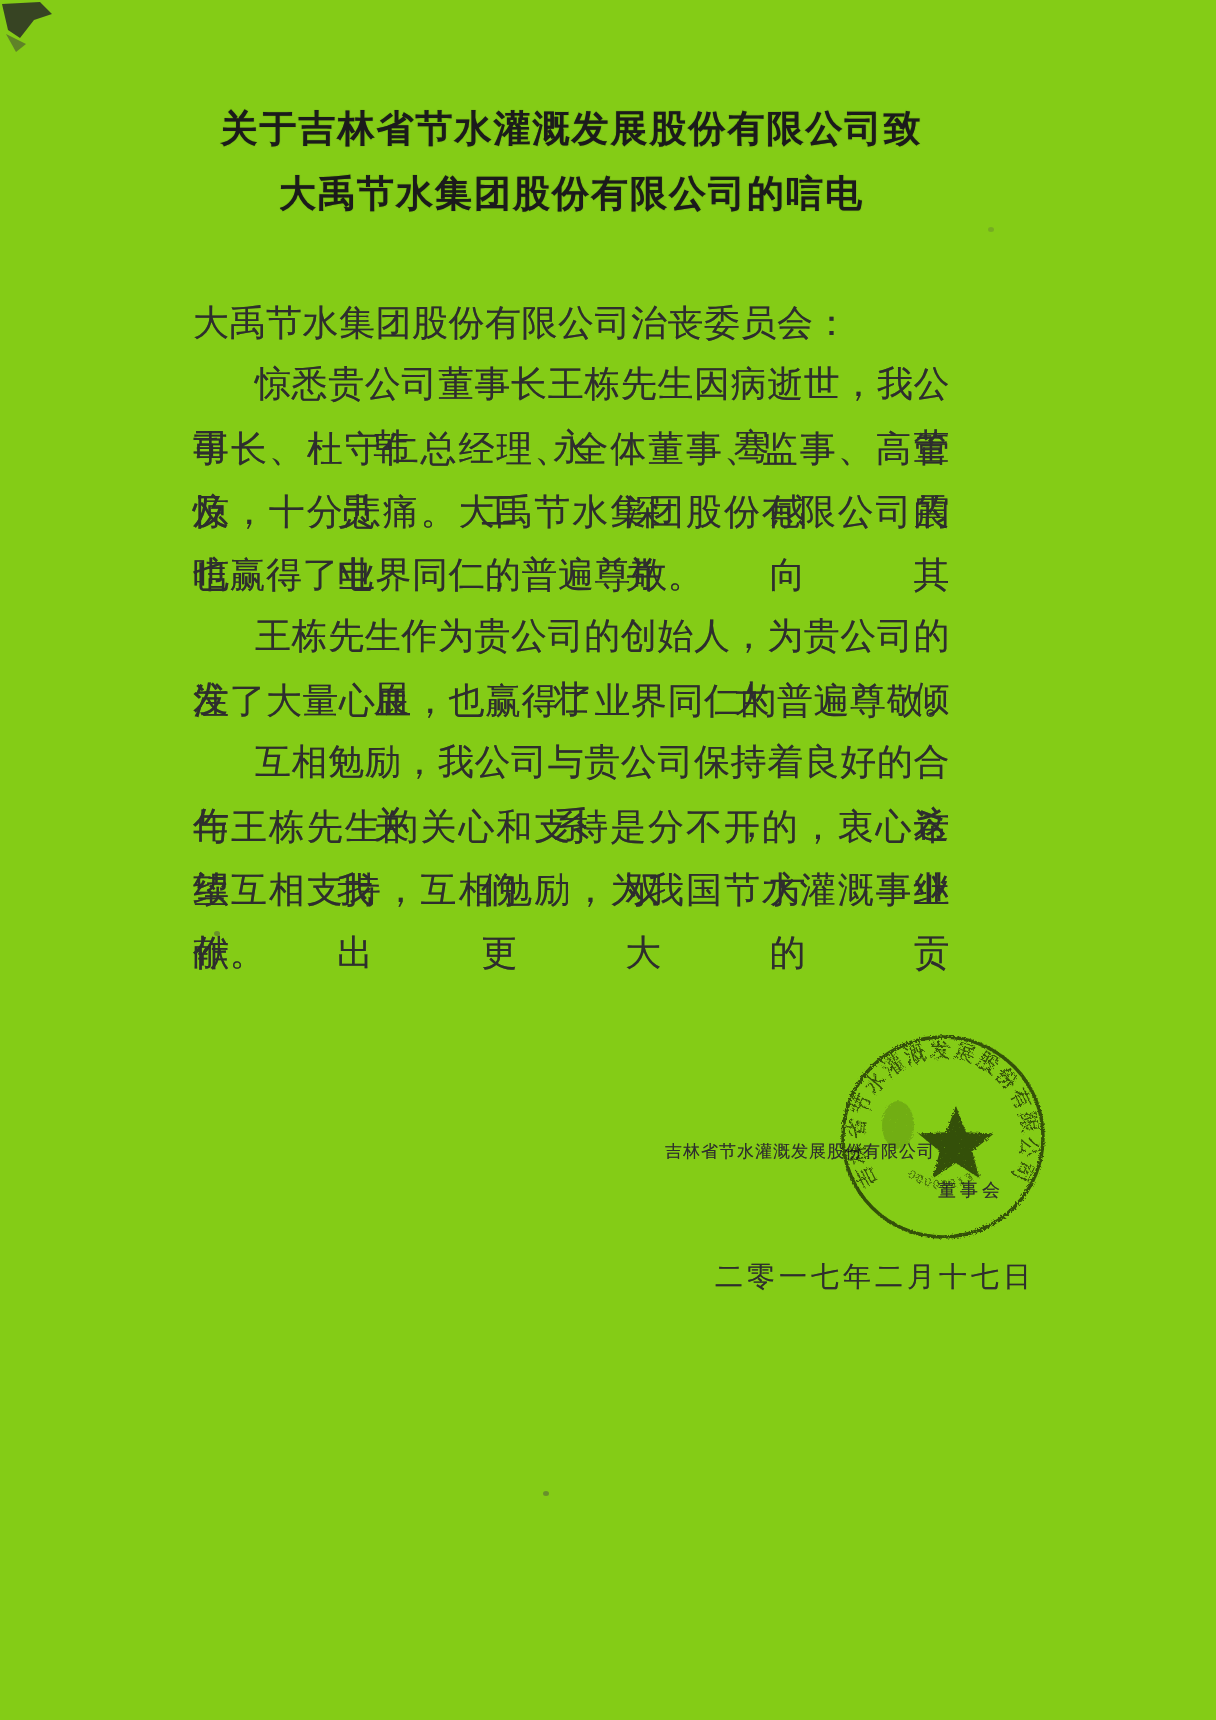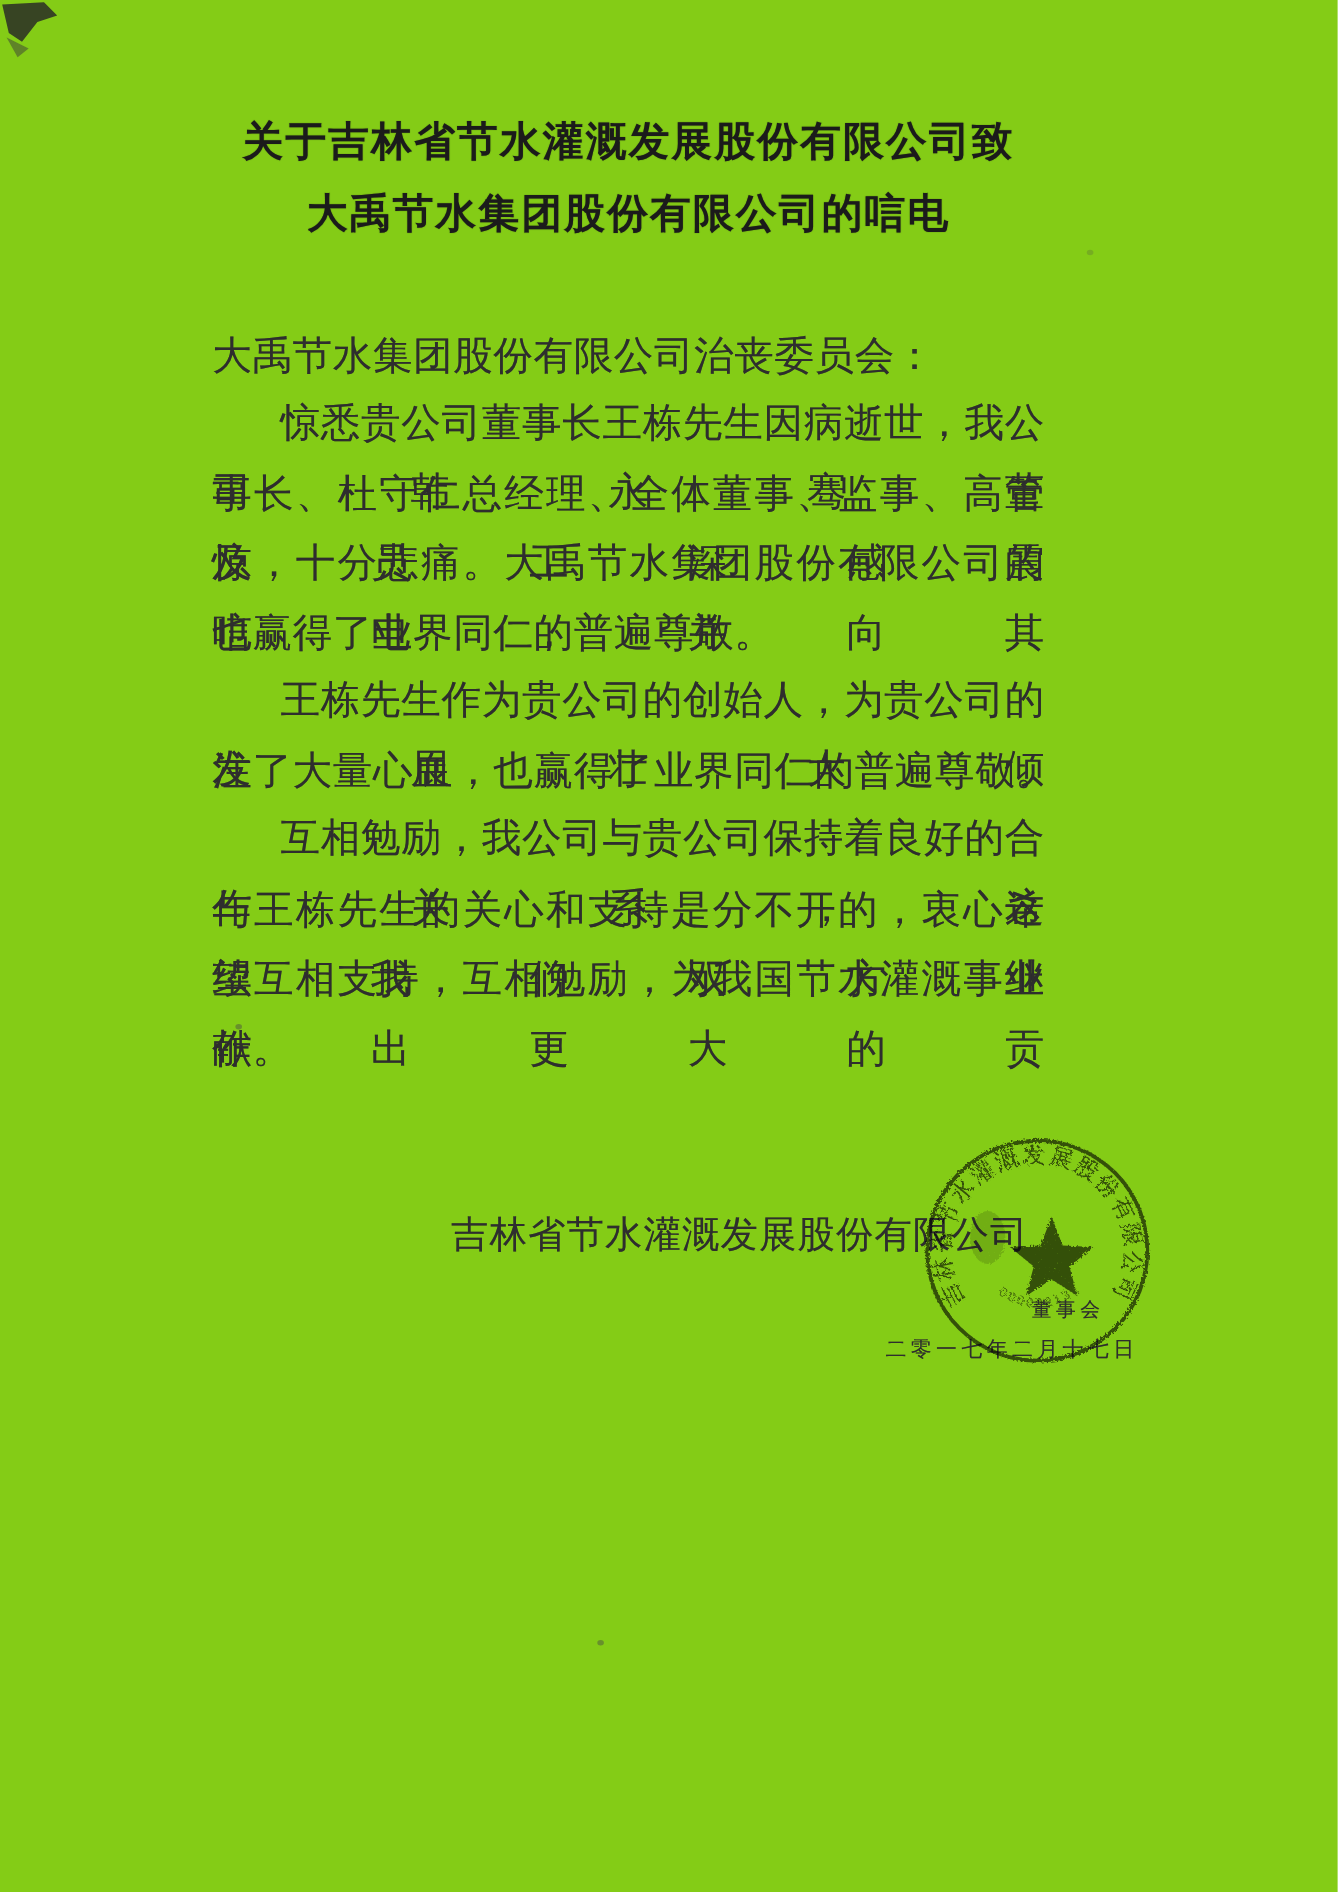--- a/index.html
+++ b/index.html
@@ -35,34 +35,34 @@
   }
   .bodyline.fill{
     white-space:normal;
     text-align:justify;
     text-align-last:justify;
     -moz-text-align-last:justify;
   }
   .bodyline.indent{text-indent:62px;font-family:Liberation Mono, monospace;}
   
   .sig-company{
-    position:absolute;top:1100px;right:281px;
-    font-size:34px;letter-spacing:1px;color:#2e2e2e;
+    position:absolute;top:1140px;right:281px;
+    font-size:17px;letter-spacing:1px;color:#2e2e2e;
     text-shadow:0 0 .5px rgba(40,40,40,.5);
     white-space:nowrap;
   }
   .sig-signer{
     position:absolute;left:938px;top:1178px;
     font-size:18px;letter-spacing:4px;color:#2e2e2e;
     text-shadow:0 0 .5px rgba(40,40,40,.5);
     white-space:nowrap;
   }
   .sig-date{
-    position:absolute;top:1214px;right:181px;
-    font-size:19px;letter-spacing:4px;color:#2e2e2e;
+    position:absolute;top:1258px;right:181px;
+    font-size:28px;letter-spacing:4px;color:#2e2e2e;
     text-shadow:0 0 .5px rgba(40,40,40,.5);
     white-space:nowrap;
   }
   
   .stamp{
     position:absolute;left:828px;top:1022px;
     width:232px;height:232px;
     mix-blend-mode:multiply;
     opacity:.8;
   }

